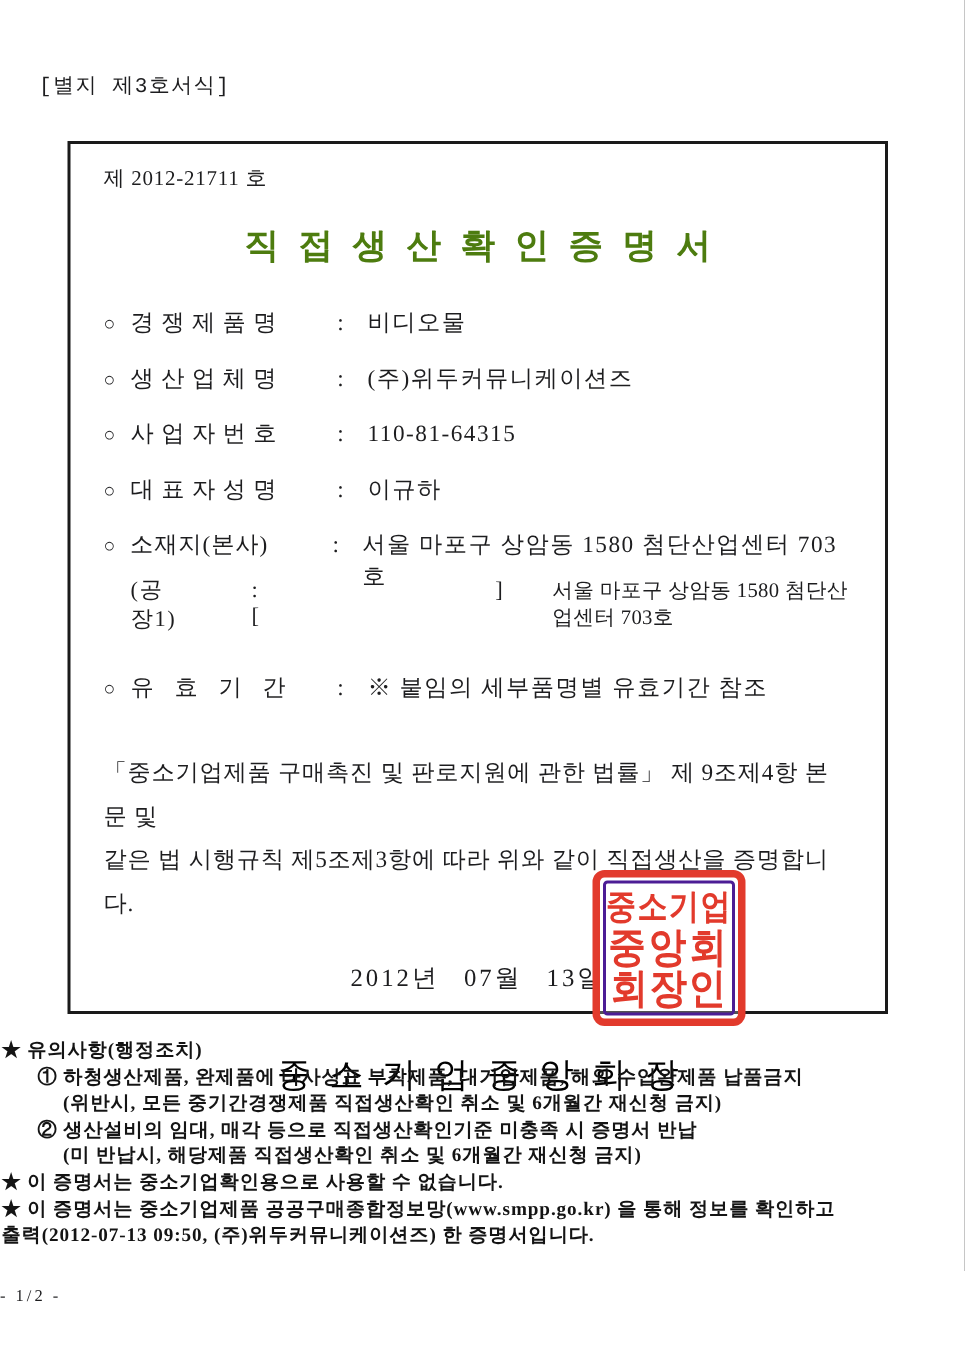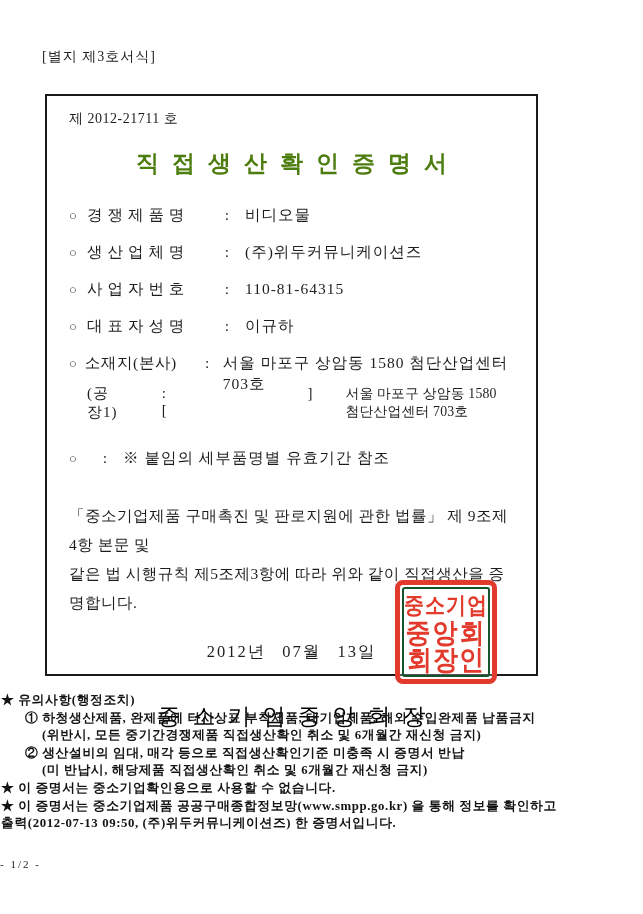--- a/index.html
+++ b/index.html
@@ -5,26 +5,26 @@
   html,body{margin:0;padding:0;background:#9a9a9a;}
   .page{
     position:relative;
     width:643px;height:914px;
     background:#ffffff;
     font-family:"Liberation Serif", serif;
     color:#1d1d1f;
     overflow:hidden;
   }
   .form-label{
-    position:absolute;left:42px;top:48px;
-    font-size:14px;letter-spacing:1px;
+    position:absolute;left:26px;top:48px;
+    font-size:14px;letter-spacing:1px;font-family:Liberation Mono, monospace;
   }
   .cert-box{
     position:absolute;left:45px;top:94px;
-    width:493px;height:582px;
+    width:547px;height:582px;
     border:2px solid #1a1a1a;
     box-sizing:border-box;
     padding:12px 22px 0 22px;
   }
   .doc-number{font-size:14px;margin-top:2px;letter-spacing:0.5px;}
   .cert-title{
     text-align:center;margin-top:20px;
     font-size:23px;font-weight:bold;color:#4d7c0f;
     letter-spacing:13px;text-indent:13px;
   }
@@ -53,21 +53,21 @@
   .seal{
     position:absolute;left:348px;bottom:-10px;
     width:102px;height:104px;
     border:5px solid #e23a2c;border-radius:8px;
     background:rgba(255,255,255,0.25);
     box-sizing:border-box;
     display:flex;align-items:center;justify-content:center;
   }
   .seal-inner{
     width:84px;height:86px;
-    border:2px solid #14532d;border-radius:3px;
+    border:2px solid #4c1d95;border-radius:3px;
     display:flex;flex-direction:column;align-items:center;justify-content:center;
     color:#e23a2c;font-weight:bold;line-height:27px;
   }
   .seal-r1{font-size:20px;letter-spacing:1px;transform:scaleY(1.15);}
   .seal-r2{font-size:25px;letter-spacing:2px;transform:scaleY(1.1);}
   .seal-r3{font-size:25px;letter-spacing:1px;transform:scaleY(1.1);}
   .notes{
     position:absolute;left:1px;top:692px;width:620px;
     font-size:12.8px;font-weight:bold;line-height:17.6px;
     color:#141414;letter-spacing:0.6px;
@@ -134,20 +134,21 @@
       <div class="factory-row">
         <span class="fr-label">(공장1)</span>
         <span class="fr-open">: [</span>
         <span class="fr-spacer"></span>
         <span class="fr-close">]</span>
         <span class="fr-value">서울 마포구 상암동 1580 첨단산업센터 703호</span>
       </div>
 
       <div class="field-row validity-row">
         <span class="bullet">○</span>
+        <span class="f-label">유 효 기 간</span>
         <span class="f-colon">:</span>
         <span class="f-value">※ 붙임의 세부품명별 유효기간 참조</span>
       </div>
 
     </div>
 
     <div class="legal">
       <div>「중소기업제품 구매촉진 및 판로지원에 관한 법률」  제 9조제4항 본문 및</div>
       <div>같은 법 시행규칙 제5조제3항에 따라 위와 같이 직접생산을  증명합니다.</div>
     </div>

